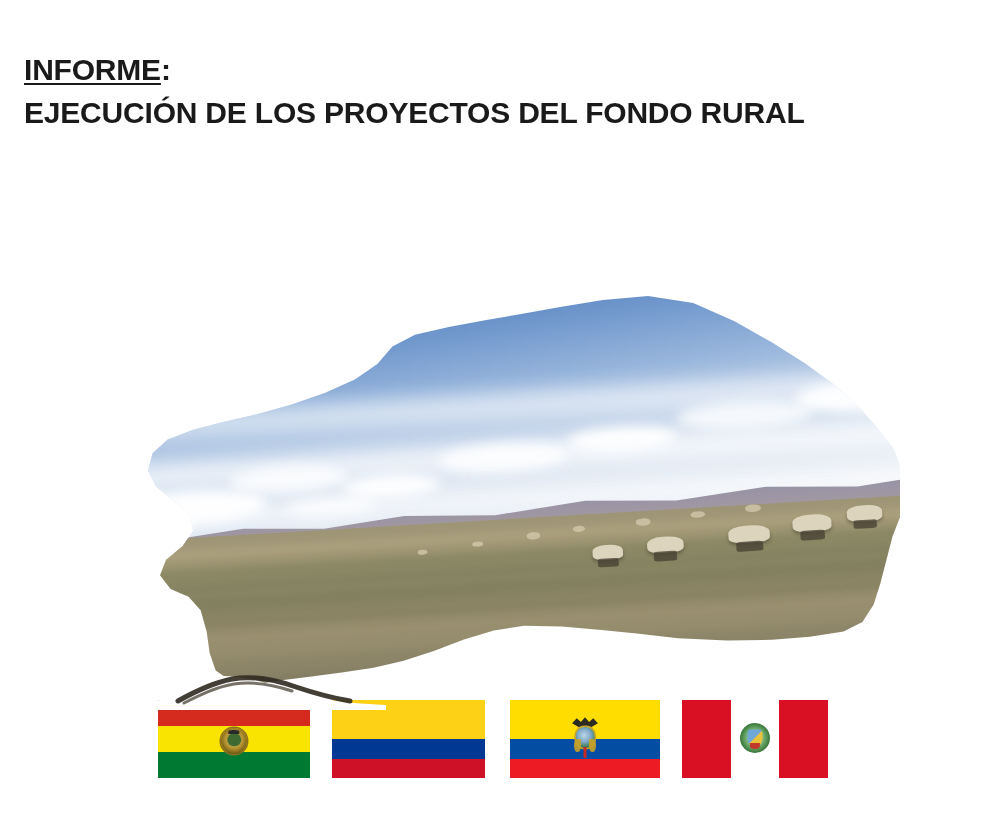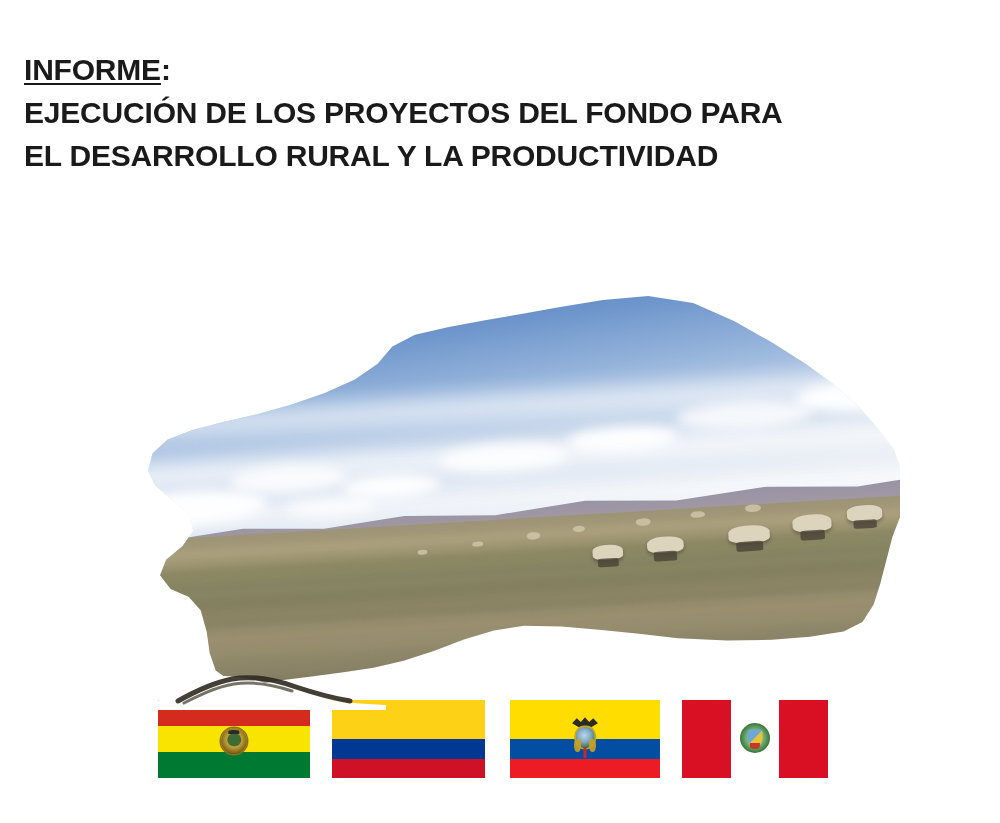--- a/index.html
+++ b/index.html
@@ -220,22 +220,21 @@
     width: 240px;
     height: 38px;
     pointer-events: none;
   }
 </style>
 </head>
 <body>
 
 <div id="title-block">
   <div class="title-line"><span id="title-heading-label">INFORME</span><span id="title-heading-colon">:</span></div>
-  <div class="title-line">EJECUCIÓN DE LOS PROYECTOS DEL FONDO PARA</div>
-  <div class="title-line">EL DESARROLLO RURAL Y LA PRODUCTIVIDAD</div>
+  <div class="title-line">EJECUCIÓN DE LOS PROYECTOS DEL FONDO RURAL</div>
 </div>
 
 <div id="photo-figure">
   <div id="photo-clip">
     <div id="photo-scene">
 
       <div class="sky"></div>
 
       <div class="cloud-band cb1"></div>
       <div class="cloud-band cb2"></div>

